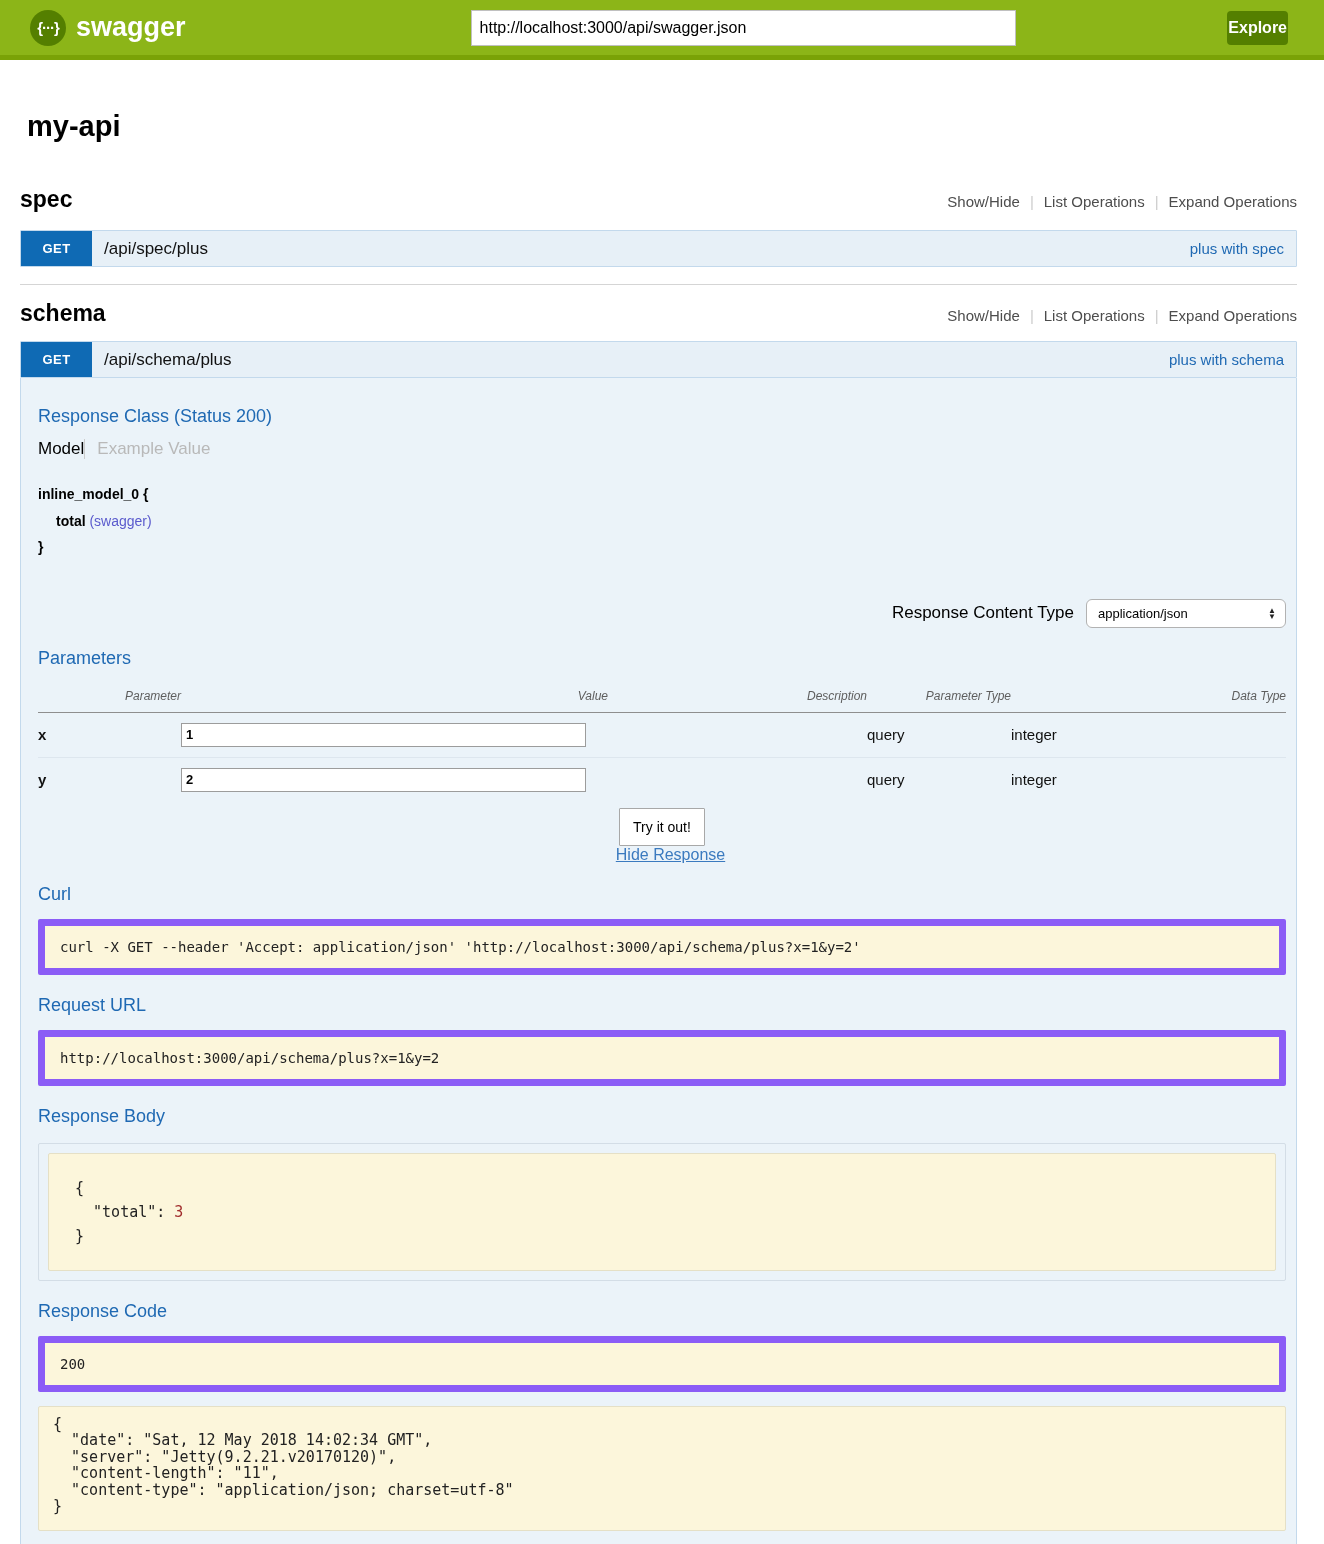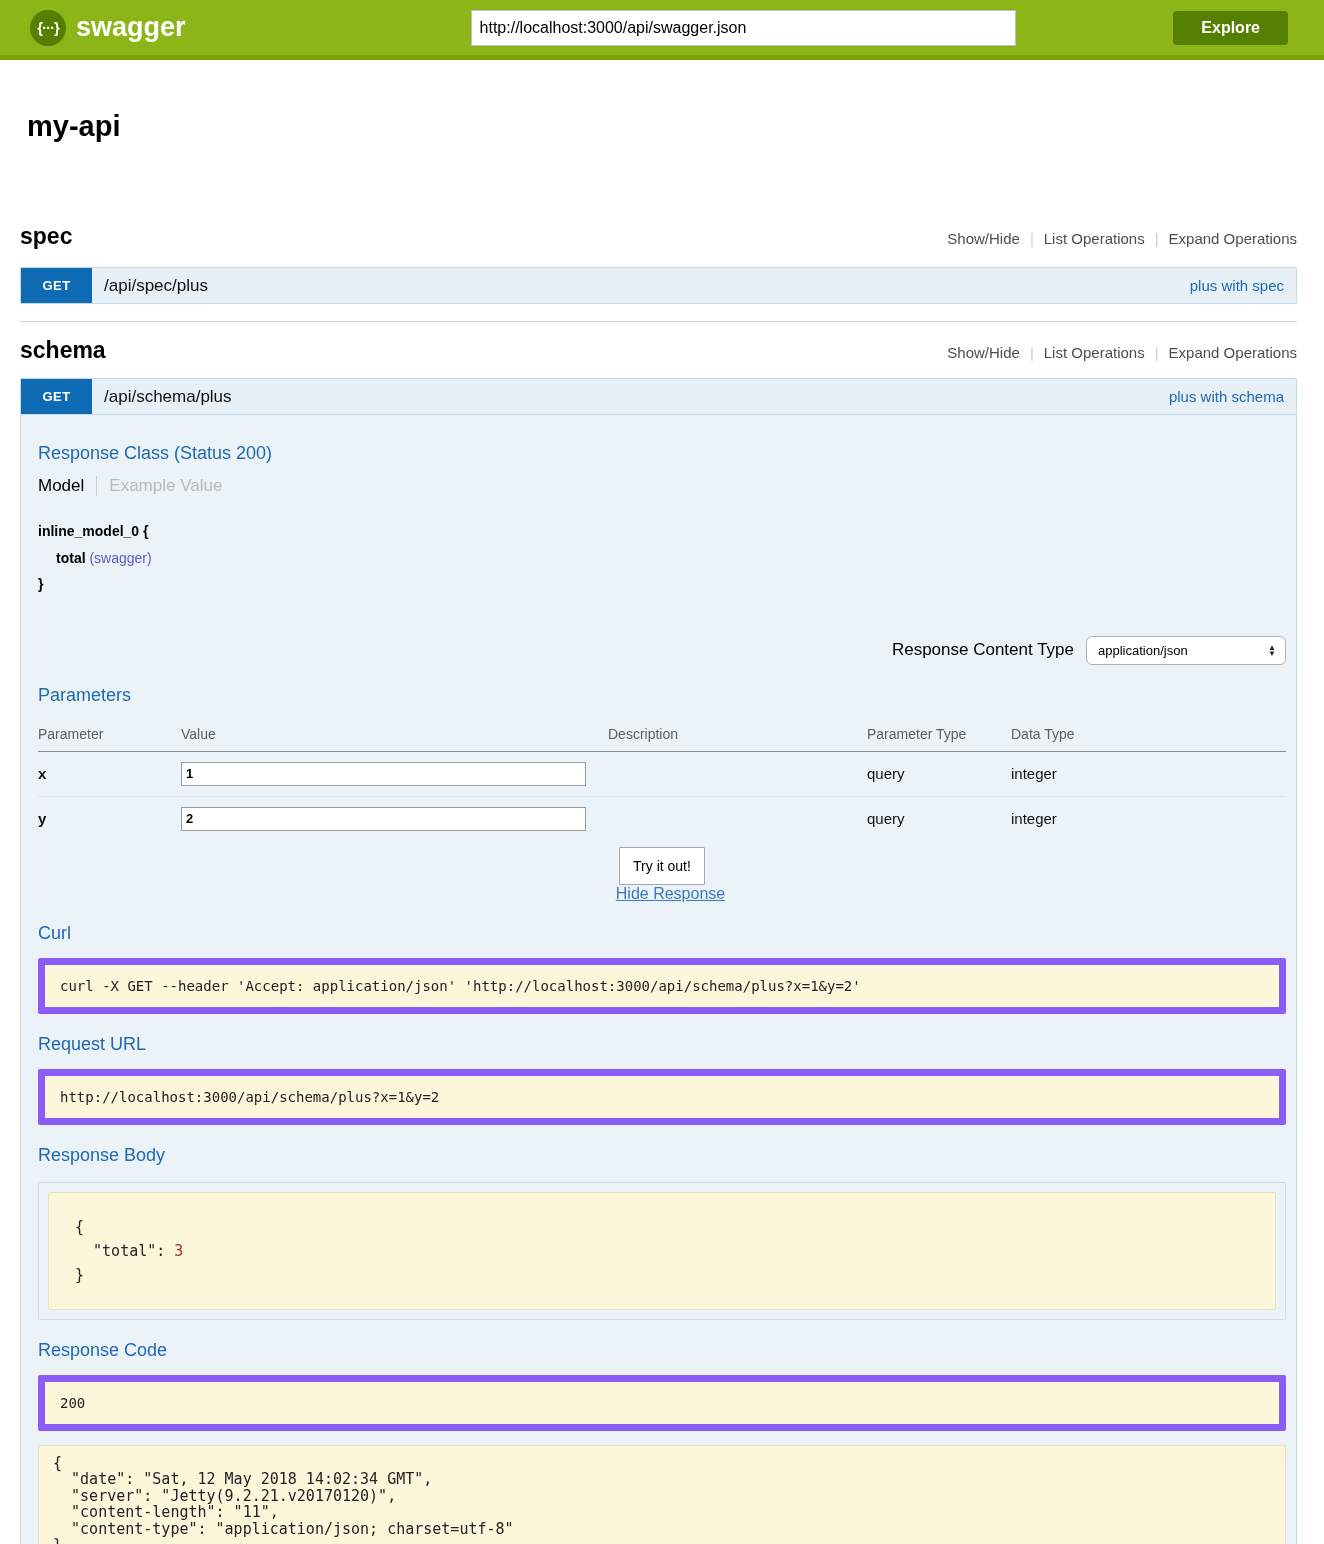--- a/index.html
+++ b/index.html
@@ -18,31 +18,31 @@
     font-weight: bold; font-size: 15px; letter-spacing: -1px;
   }
   .logo-text { color: #fff; font-size: 27px; font-weight: bold; }
   .topbar-url {
     margin-left: 285px; width: 545px; height: 36px; border: 1px solid #c0c0c0;
     font-size: 16px; padding: 0 8px; font-family: "Liberation Sans", sans-serif;
     color: #000; background: #fff; outline: none;
   }
   .explore-btn {
     margin-left: auto; background: #547f00; color: #fff; border: none;
-    font-weight: bold; font-size: 16px; padding: 8px 28px; border-radius: 4px;
+    font-weight: bold; font-size: 16px; padding: 8px 1px; border-radius: 4px;
     cursor: pointer; font-family: "Liberation Sans", sans-serif;
   }
 
   
   .page { margin: 0 27px 0 20px; }
   .api-title { font-size: 29px; font-weight: bold; color: #000; margin: 50px 0 0 7px; }
 
   .section-head {
     display: flex; align-items: baseline; justify-content: space-between;
-    margin-top: 80px;
+    margin-top: 43px;
   }
   .section-head.second { margin-top: 15px; }
   .section-name { font-size: 23px; font-weight: bold; color: #000; }
   .section-controls { font-size: 15px; color: #4d4d4d; display: flex; align-items: center; }
   .section-controls a { color: #4d4d4d; text-decoration: none; cursor: pointer; }
   .ctrl-sep { color: #ccc; margin: 0 10px; font-size: 15px; }
 
   .op-row {
     margin-top: 17px; background: #e7f0f7; border: 1px solid #c3d9ec;
     display: flex; align-items: stretch; height: 37px; border-radius: 1px;
@@ -64,21 +64,21 @@
 
   
   .op-content {
     background: #ebf3f9; border: 1px solid #c3d9ec; border-top: none;
     border-radius: 0 0 10px 10px; padding: 16px 10px 22px 17px;
   }
   .blue-h { color: #1f69b3; font-size: 18px; font-weight: normal; margin: 20px 0 0 0; }
   .blue-h.first { margin-top: 12px; }
 
   .model-tabs { display: flex; align-items: center; margin-top: 12px; font-size: 17px; }
-  .tab-model { color: #000; padding-right: 12px; border-right: 1px solid #ccc; cursor: pointer; }
+  .tab-model { color: #000; border-right: 1px solid #ccc; cursor: pointer; }
   .tab-example { color: #b9b9b9; padding-left: 12px; cursor: pointer; }
 
   .model-sig { margin-top: 22px; font-size: 14px; color: #000; line-height: 1.9; }
   .model-sig .bold { font-weight: bold; }
   .model-prop { margin-left: 18px; }
   .prop-type { color: #5a5acd; }
 
   .rct-row { display: flex; align-items: center; margin-top: 38px; justify-content: flex-end; }
   .rct-label { font-size: 17px; color: #000; }
   .mac-select {
@@ -87,22 +87,22 @@
     align-items: center; padding: 0 9px 0 11px; font-size: 13px; color: #000;
     cursor: pointer;
   }
   .mac-select .sel-arrows {
     margin-left: auto; display: flex; flex-direction: column; line-height: 5px;
     font-size: 8px; color: #222; gap: 1px;
   }
 
   table.params { width: 100%; border-collapse: collapse; margin-top: 14px; }
   table.params th {
-    text-align: left; font-weight: normal; color: #5e5e5e; font-size: 14px;
-    padding: 6px 0 9px 0; border-bottom: 1px solid #8e8e8e;
+    text-align: right; font-weight: normal; color: #5e5e5e; font-size: 12px;
+    padding: 6px 0 9px 0; border-bottom: 1px solid #8e8e8e; font-style: italic;
   }
   th.c-param { width: 143px; padding-left: 7px; }
   th.c-value { width: 427px; }
   th.c-desc  { width: 259px; }
   th.c-ptype { width: 144px; }
   table.params td { padding: 10px 0; vertical-align: middle; font-size: 15px; color: #111; }
   tr.p-row td { border-bottom: 1px solid #dde6ee; }
   tr.p-row:last-child td { border-bottom: none; }
   .p-name { font-weight: bold; padding-left: 7px; }
   .p-input {

